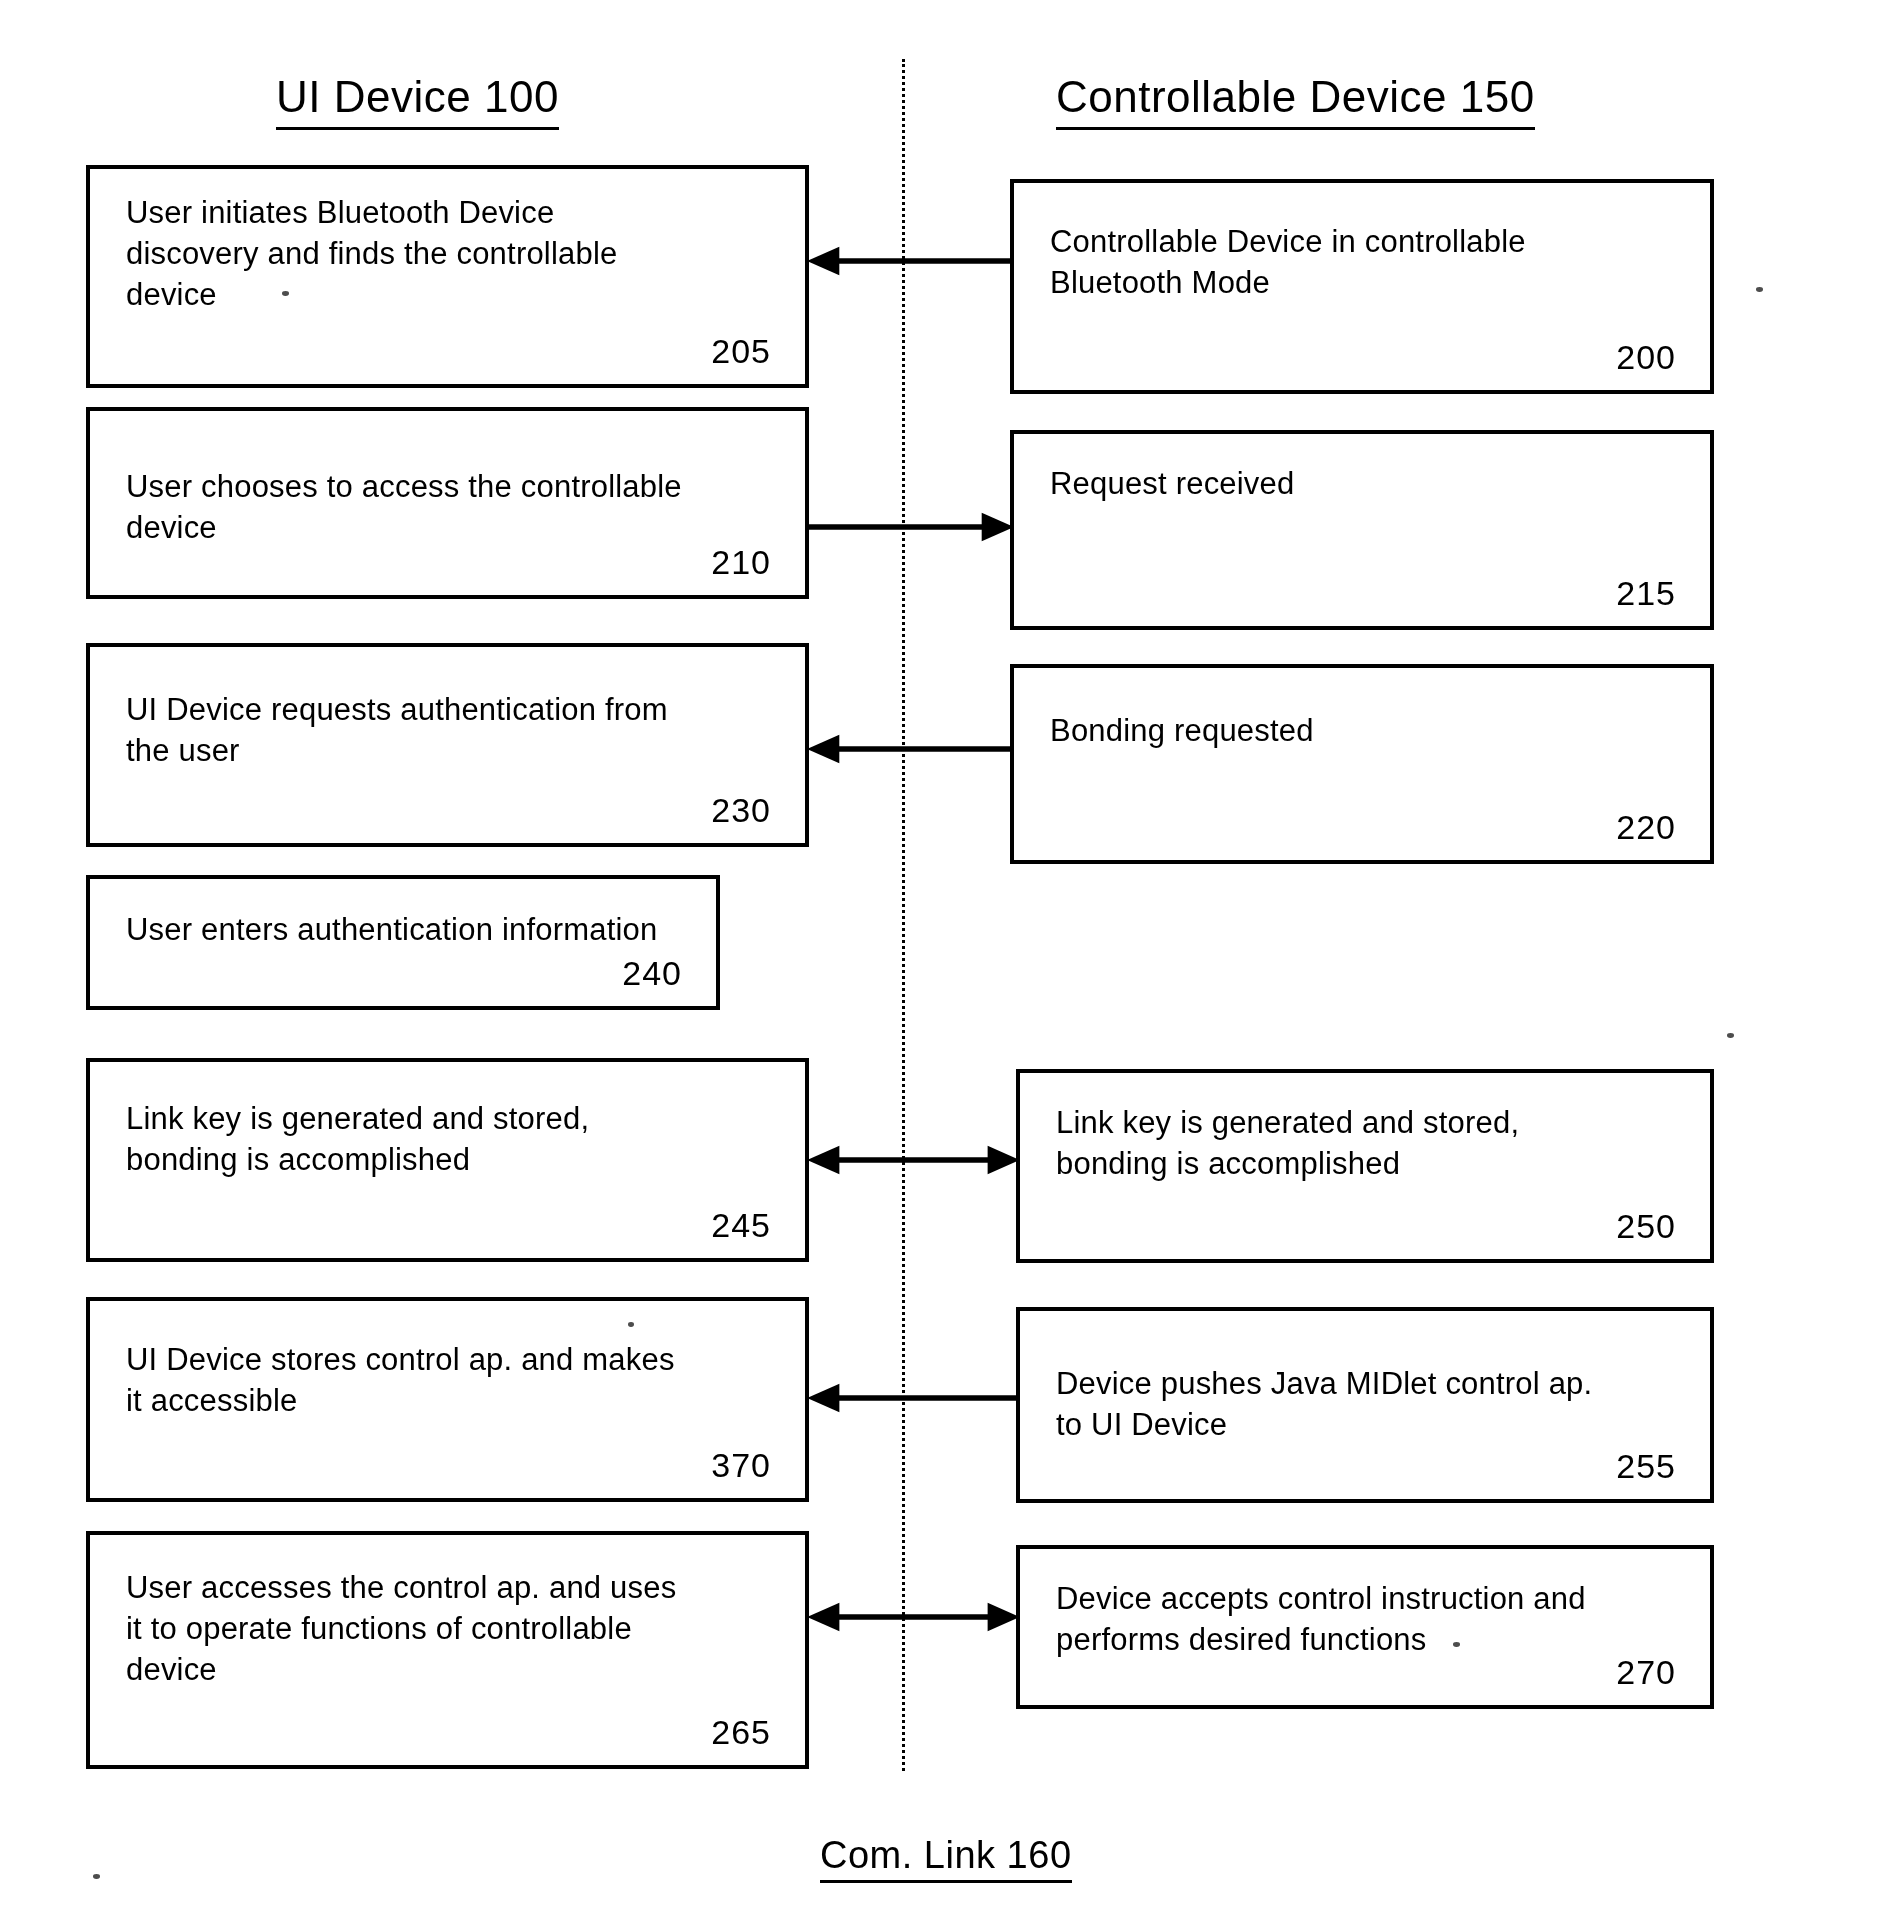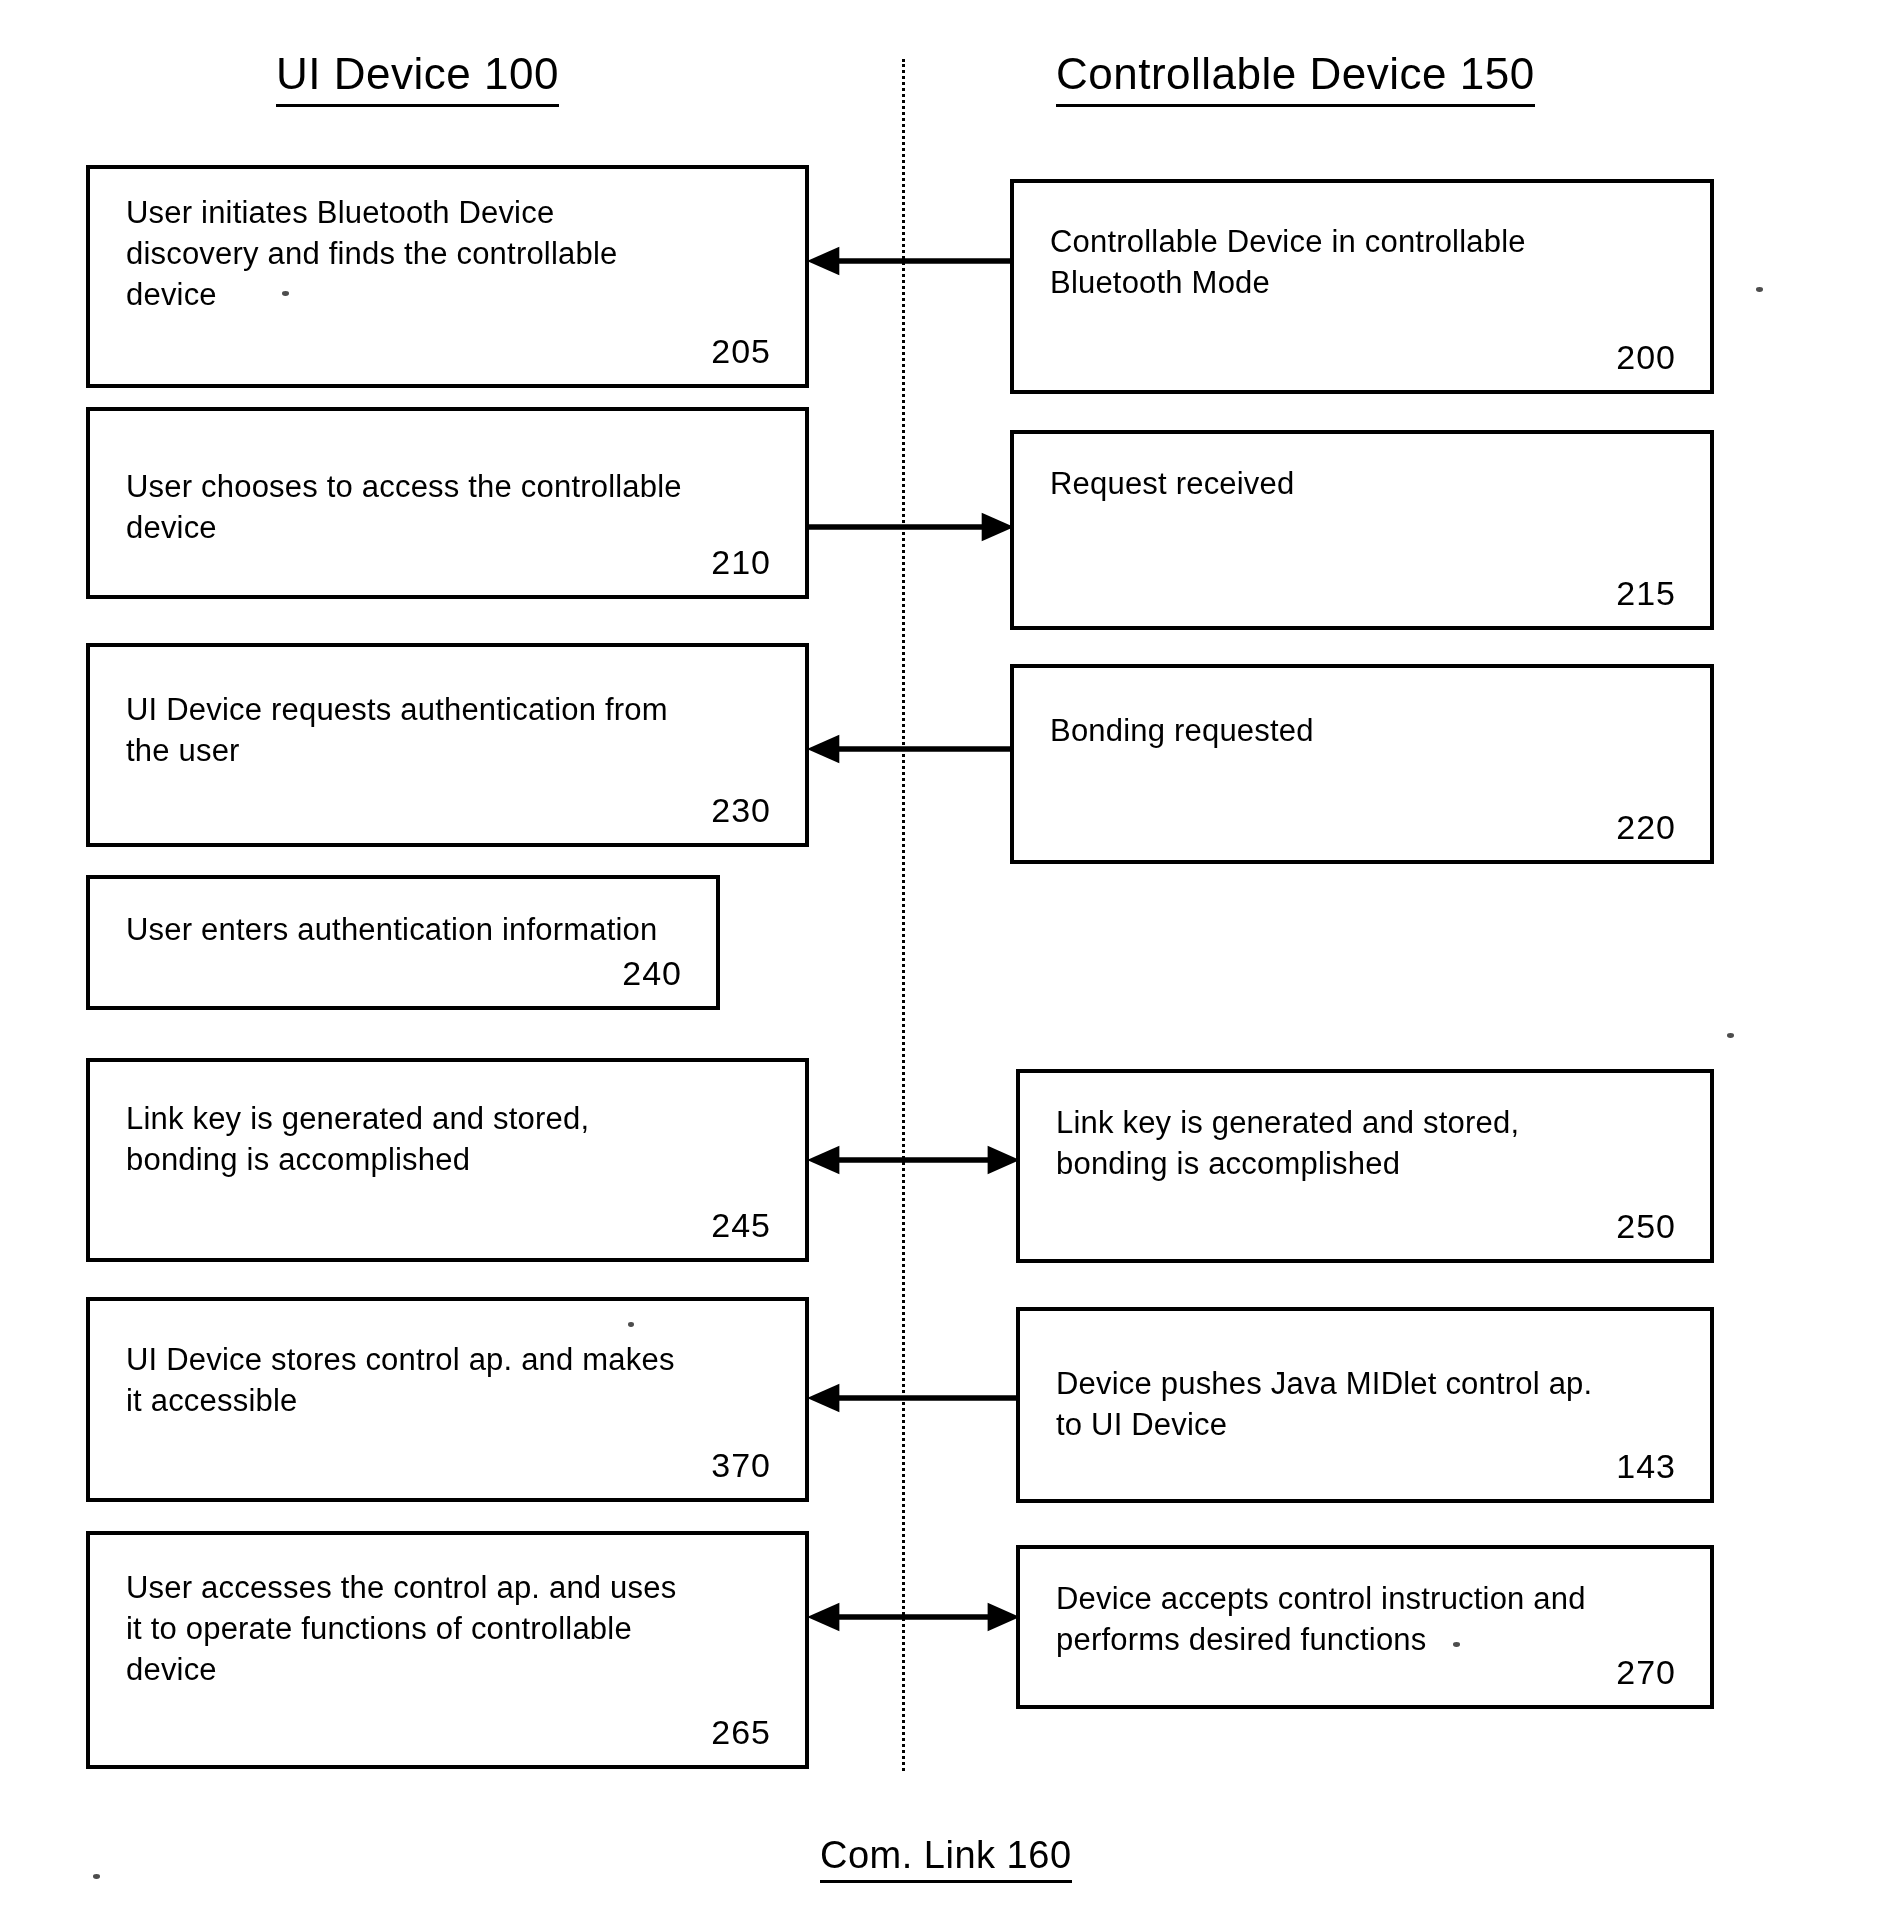--- a/index.html
+++ b/index.html
@@ -27,20 +27,21 @@
   .col-title {
     position: absolute;
     font-size: 44px;
     font-weight: 400;
     letter-spacing: 0.5px;
     white-space: nowrap;
     text-align: center;
     padding-bottom: 4.8px;
     border-bottom: 3.8px solid #000;
     font-family: "Liberation Sans", sans-serif;
+    margin-top: 23px;
   }
   #title-left  { left: 276px; top: 49px; }
   #title-right { left: 1056px; top: 49px; }
 
   
   #divider {
     position: absolute;
     left: 902px;
     top: 59px;
     width: 0px;
@@ -176,21 +177,21 @@
 
   <div class="fbox" id="rbox3" style="left:1016px; top:1069px; width:698px; height:194px;">
     <div class="btext" style="top:28.5px;">Link key is generated and stored,
 bonding is accomplished</div>
     <div class="bnum">250</div>
   </div>
 
   <div class="fbox" id="rbox4" style="left:1016px; top:1307px; width:698px; height:196px;">
     <div class="btext" style="top:28.5px;margin-top:23px;">Device pushes Java MIDlet control ap.
 to UI Device</div>
-    <div class="bnum">143</div>
+    <div class="bnum">255</div>
   </div>
 
   <div class="fbox" id="rbox5" style="left:1016px; top:1545px; width:698px; height:164px;">
     <div class="btext" style="top:28.5px;">Device accepts control instruction and
 performs desired functions</div>
     <div class="bnum">270</div>
   </div>
 
   <div class="arrow" style="left:807px; top:242px; width:207px;">
     <svg width="207" height="38" viewBox="0 0 218 40">

